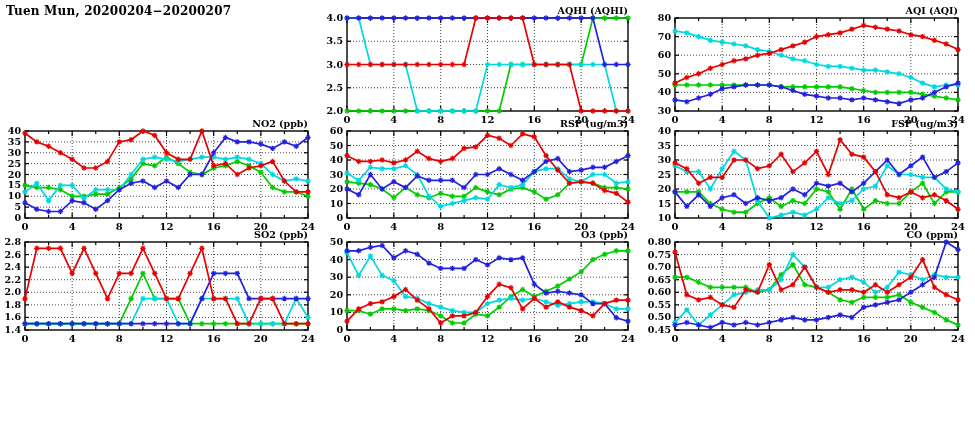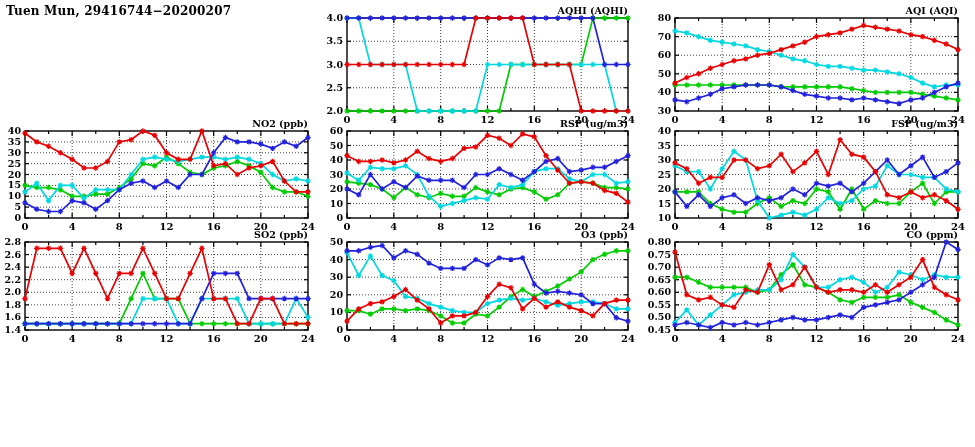--- a/index.html
+++ b/index.html
@@ -8,21 +8,21 @@
     position:absolute;left:6px;top:4px;
     font-size:12px;font-weight:bold;color:#000;
     letter-spacing:0.2px;white-space:pre;
   }
   .canvas-wrap{position:absolute;left:0;top:0;width:975px;height:447px;}
   svg text{font-family:"DejaVu Serif",serif;font-weight:bold;fill:#000;}
 </style>
 </head>
 <body>
 
-<div class="page-title">Tuen Mun, 29416744−20200207</div>
+<div class="page-title">Tuen Mun, 20200204−20200207</div>
 
 <div class="canvas-wrap">
   <svg width="975" height="447" viewBox="0 0 975 447" xmlns="http://www.w3.org/2000/svg">
       <g>
         <line x1="347" y1="111" x2="351" y2="111" stroke="#000000" stroke-width="1.2"></line>
         <line x1="624" y1="111" x2="628" y2="111" stroke="#000000" stroke-width="1.2"></line>
         <text x="343" y="114" text-anchor="end" font-size="9.5">2.0</text>
         <line x1="347" y1="87.75" x2="628" y2="87.75" stroke="#444444" stroke-width="1" stroke-dasharray="1,2"></line>
         <line x1="347" y1="87.75" x2="351" y2="87.75" stroke="#000000" stroke-width="1.2"></line>
         <line x1="624" y1="87.75" x2="628" y2="87.75" stroke="#000000" stroke-width="1.2"></line>

